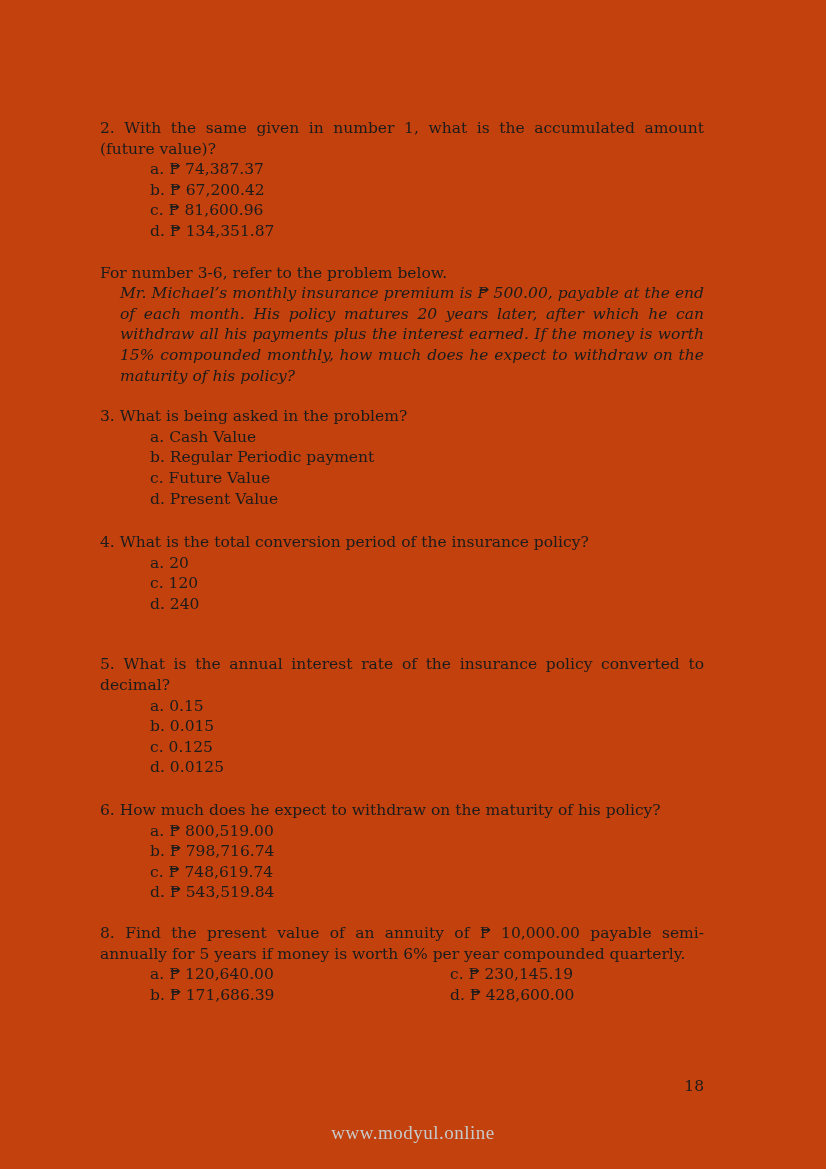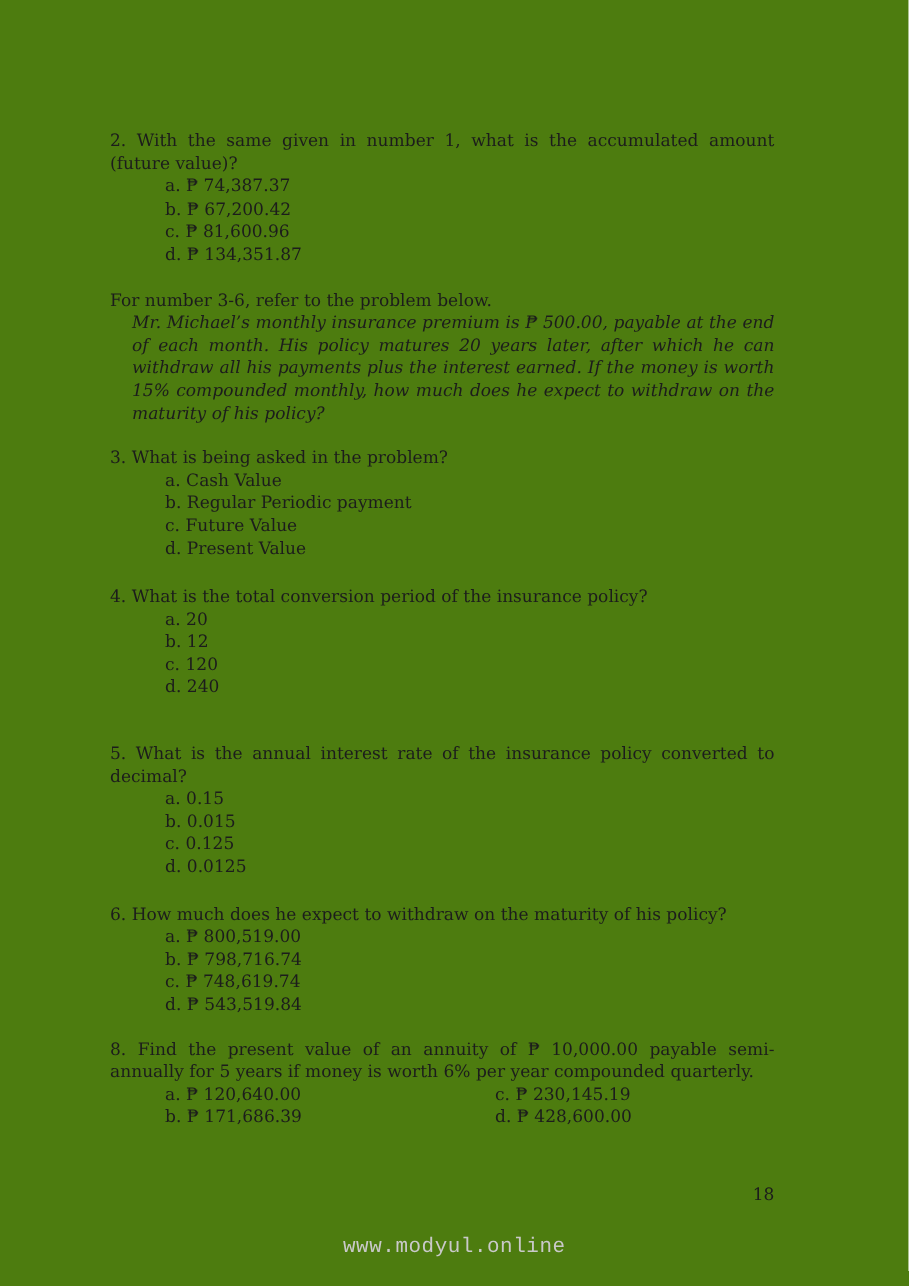--- a/index.html
+++ b/index.html
@@ -1,21 +1,21 @@
 <!DOCTYPE html>
 <html><head>
 <meta charset="utf-8">
 <style>
   * { margin: 0; padding: 0; box-sizing: border-box; }
   html, body { background: #ffffff; }
   .page {
     position: relative;
     width: 826px;
     height: 1169px;
-    background: #4d7c0f;
+    background: #c2410c;
     overflow: hidden;
     font-family: "DejaVu Serif", serif;
     font-size: 15.5px;
     line-height: 20.6px;
     color: #1c1c1c;
   }
   .content {
     position: absolute;
     left: 100px;
     top: 118px;
@@ -45,21 +45,21 @@
     top: 1076px;
     width: 604px;
     text-align: right;
   }
   .watermark {
     position: absolute;
     left: 0;
     top: 1123px;
     width: 826px;
     text-align: center;
-    font-family: Liberation Mono, monospace;
+    font-family: Liberation Serif, serif;
     font-size: 19px;
     letter-spacing: 0.5px;
     color: #c9c9c9;
   }
   
   .mb21 { margin-bottom: 21px; }
   .mb20 { margin-bottom: 20px; }
   .mb23 { margin-bottom: 23px; }
   .mb40 { margin-bottom: 40px; }
   .mb22 { margin-bottom: 22px; }
@@ -92,21 +92,20 @@
         <div class="option"><span class="letter">b.</span><span>Regular Periodic payment</span></div>
         <div class="option"><span class="letter">c.</span><span>Future Value</span></div>
         <div class="option"><span class="letter">d.</span><span>Present Value</span></div>
       </div>
     </div>
 
     <div class="q-block mb40">
       <div class="q-text">4. What is the total conversion period of the insurance policy?</div>
       <div class="options">
         <div class="option"><span class="letter">a.</span><span>20</span></div>
-        <div class="option"><span class="letter">b.</span><span>12</span></div>
         <div class="option"><span class="letter">c.</span><span>120</span></div>
         <div class="option"><span class="letter">d.</span><span>240</span></div>
       </div>
     </div>
 
     <div class="q-block mb22">
       <div class="q-text">5. What is the annual interest rate of the insurance policy converted to decimal?</div>
       <div class="options">
         <div class="option"><span class="letter">a.</span><span>0.15</span></div>
         <div class="option"><span class="letter">b.</span><span>0.015</span></div>

